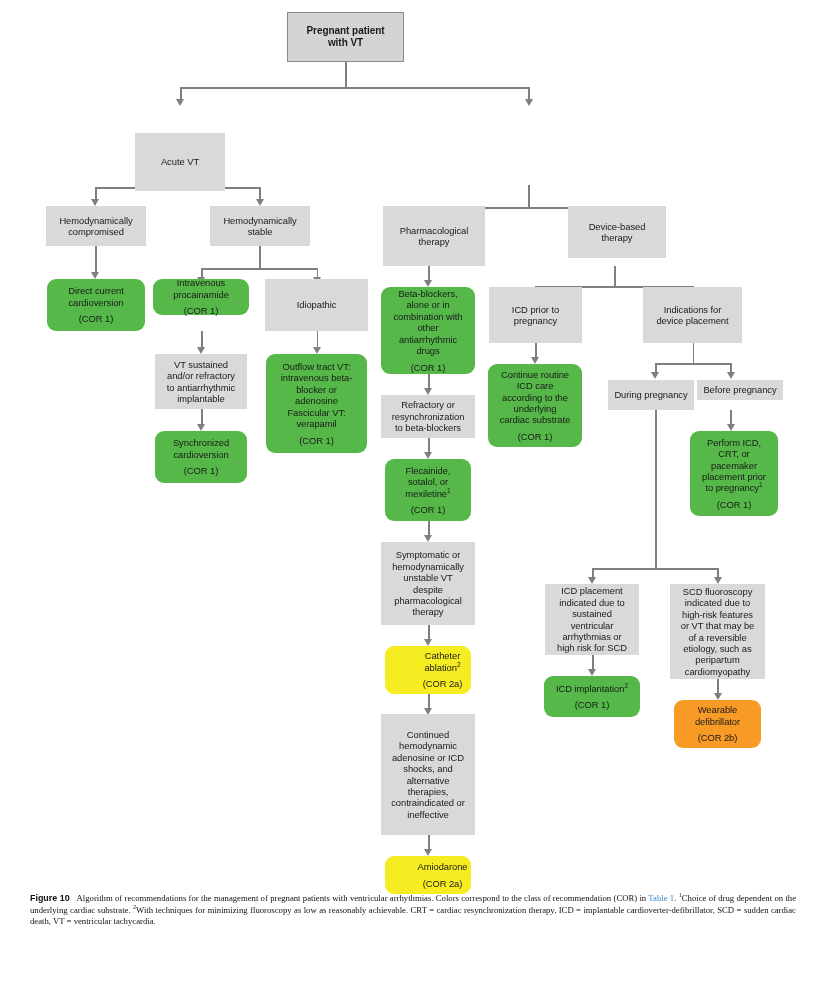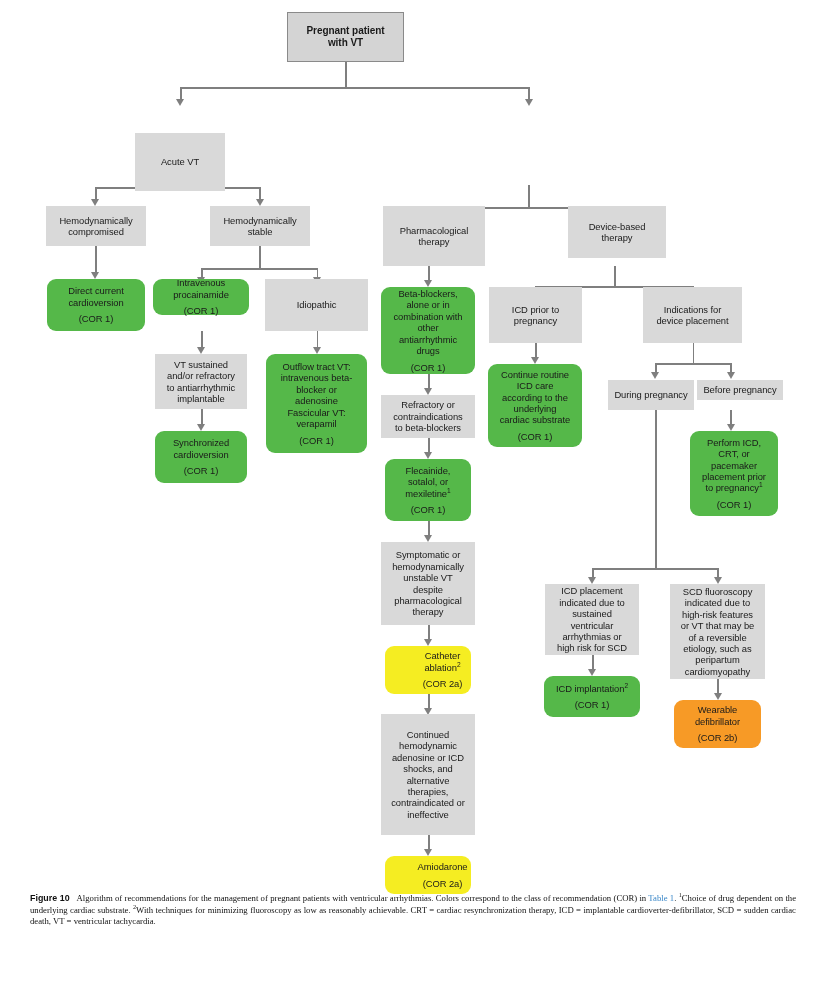--- a/index.html
+++ b/index.html
@@ -258,21 +258,21 @@
     <span class="tline">alone or in</span>
     <span class="tline">combination with</span>
     <span class="tline">other</span>
     <span class="tline">antiarrhythmic</span>
     <span class="tline">drugs</span>
     <span class="cor">(COR 1)</span>
   </div>
 
   <div class="node fill-grey" style="left:381px; top:395px; width:94px; height:43px;">
     <span class="tline">Refractory or</span>
-    <span class="tline">contraindications</span>
+    <span class="tline">resynchronization</span>
     <span class="tline">to beta-blockers</span>
   </div>
 
   <div class="node fill-green" style="left:385px; top:459px; width:86px; height:62px;">
     <span class="tline">Flecainide,</span>
     <span class="tline">sotalol, or</span>
     <span class="tline"><span>mexiletine</span><sup>1</sup></span>
     <span class="cor">(COR 1)</span>
   </div>
 

